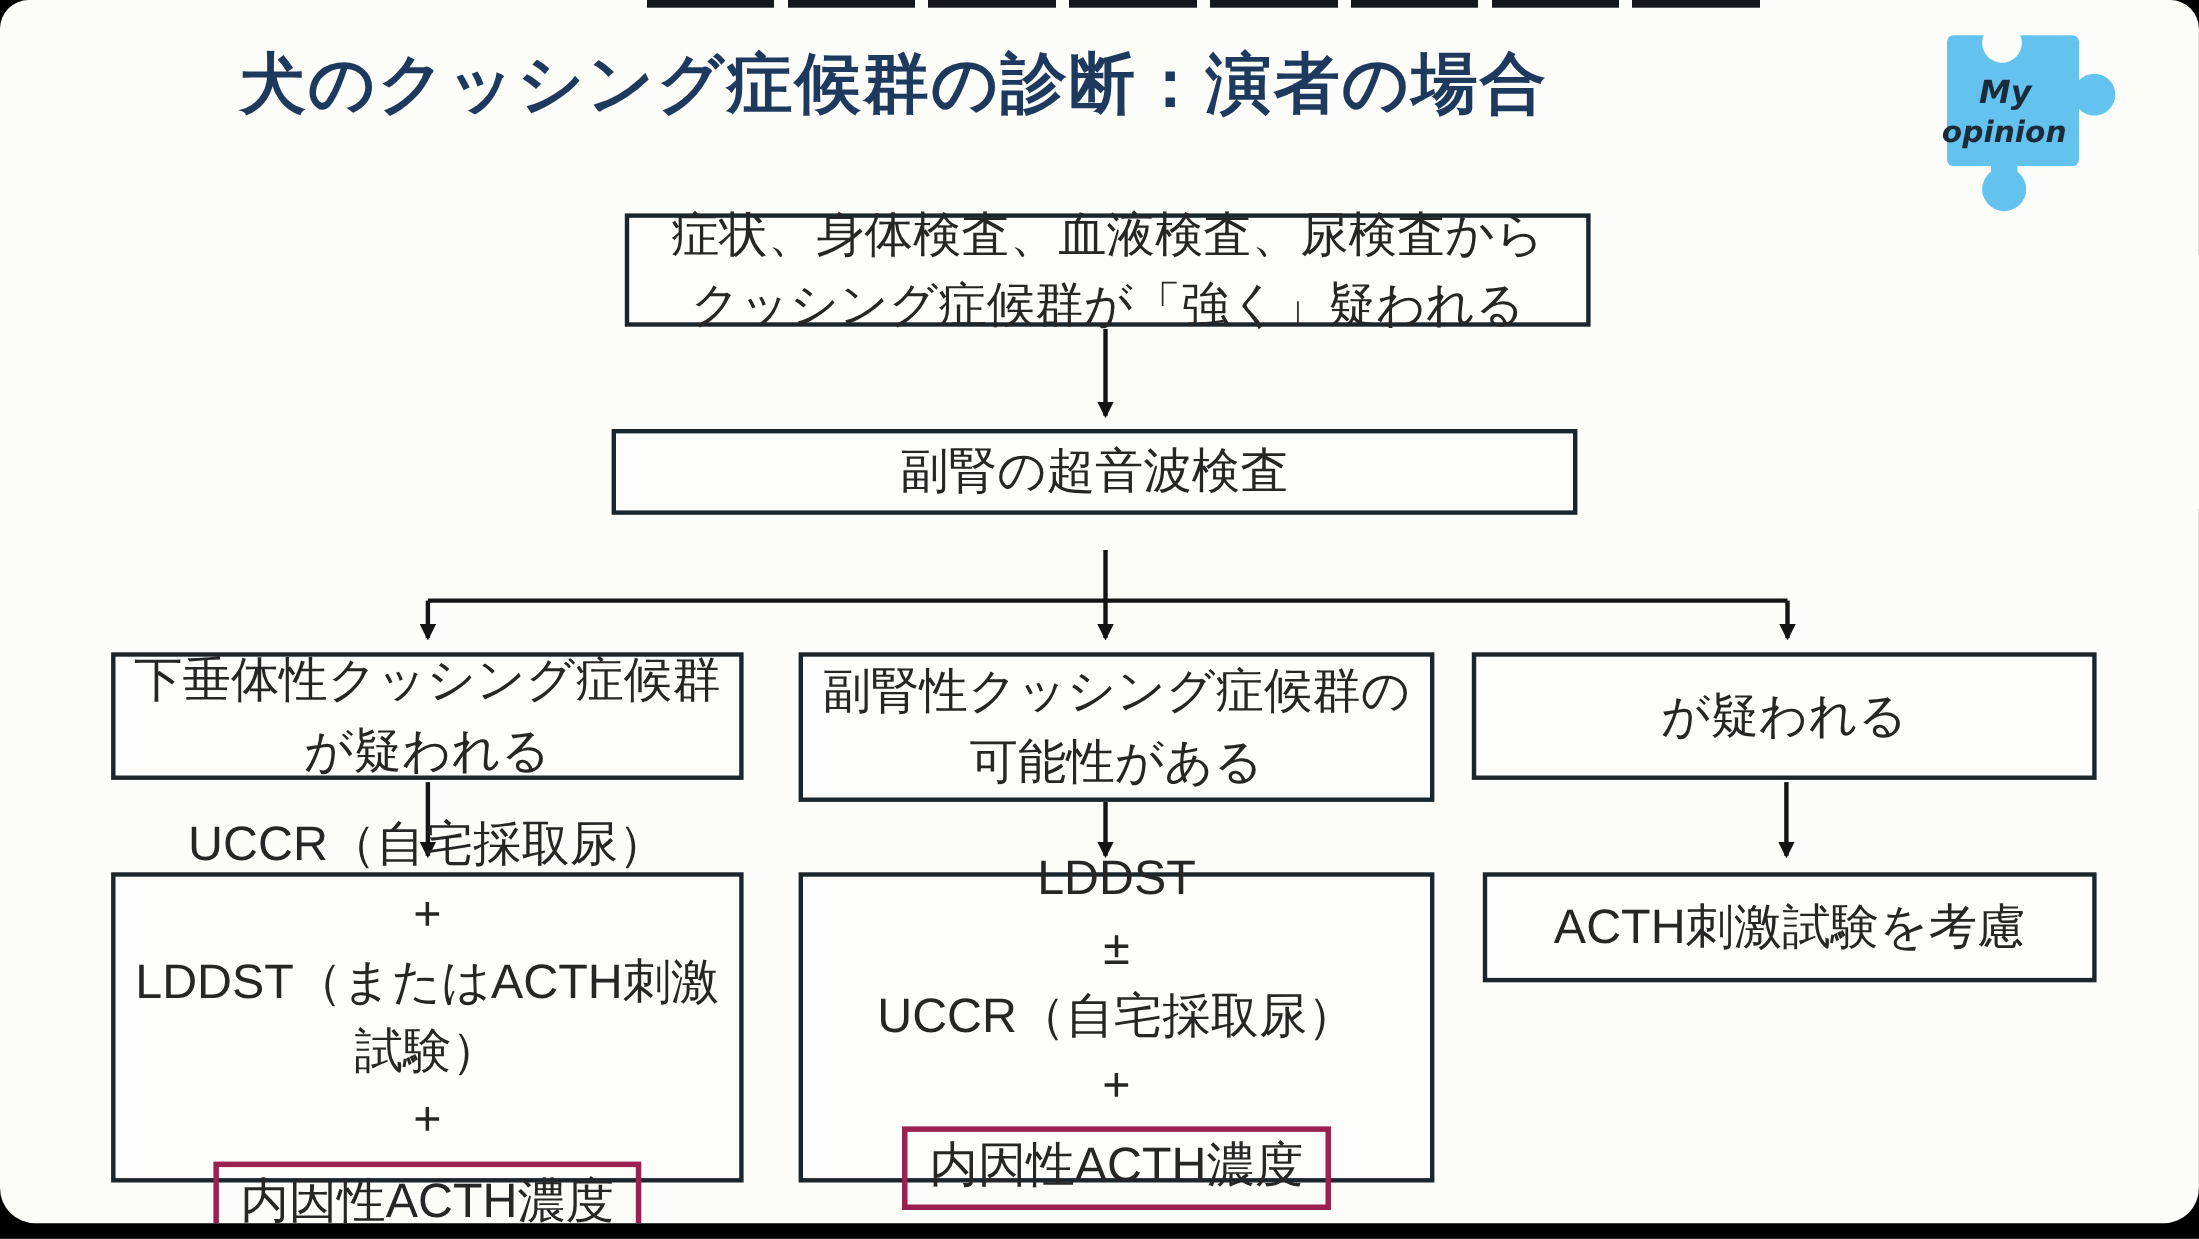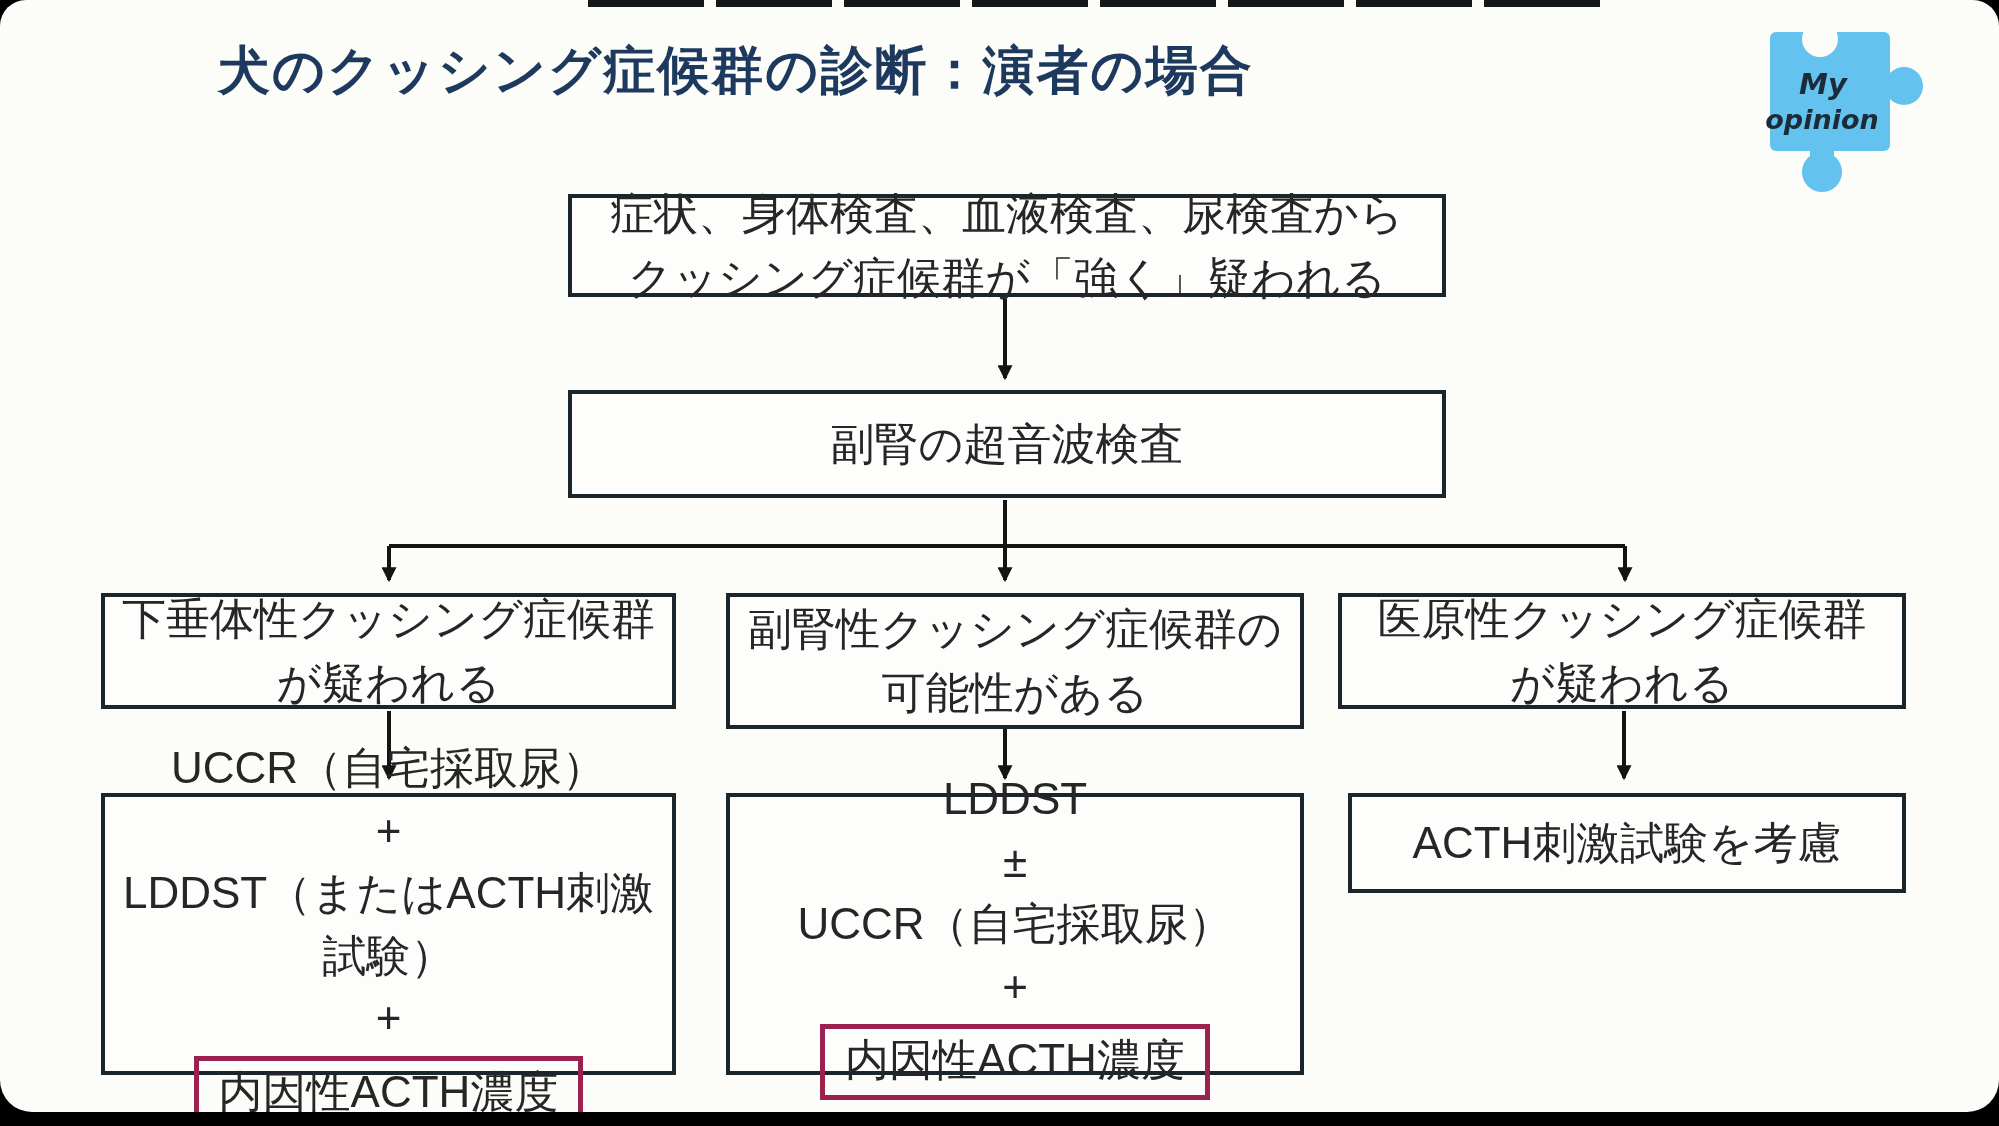--- a/index.html
+++ b/index.html
@@ -17,21 +17,21 @@
     overflow: hidden;
   }
   .top-clip {
     position: absolute; left: 588px; top: 0;
     width: 1016px; height: 7px;
     background: repeating-linear-gradient(90deg,
       #14181c 0 116px, rgba(0,0,0,0) 116px 128px);
   }
   .title {
     position: absolute; left: 218px; top: 36px; margin: 0;
-    font-size: 52px; font-weight: 900; letter-spacing: 2px;
+    font-size: 60px; font-weight: 900; letter-spacing: 2px;
     color: var(--title-navy, #1d3a5e);
     white-space: nowrap;
   }
   .badge { position: absolute; left: 1766px; top: 26px; width: 162px; height: 172px; }
   .badge svg { display: block; }
   .badge text {
     font-family: "DejaVu Sans", sans-serif;
     font-style: italic; font-weight: 600;
     fill: #1c2b3a;
   }
@@ -41,21 +41,21 @@
     position: absolute; box-sizing: border-box;
     border: 4px solid var(--box-border, #1b262c);
     background: #fdfdfb;
     display: flex; flex-direction: column;
     align-items: center; justify-content: center;
     text-align: center;
     color: var(--text-dark, #262626);
     font-size: 44px; line-height: 1.45;
   }
   .b1 { left: 568px; top: 194px; width: 878px; height: 103px; }
-  .b2 { left: 568px; top: 390px; width: 878px; height: 108px; }
+  .b2 { left: 556px; top: 390px; width: 878px; height: 78px; }
   .r1 { left: 101px;  top: 593px; width: 575px; height: 116px; }
   .r2 { left: 726px;  top: 593px; width: 578px; height: 136px; }
   .r3 { left: 1338px; top: 593px; width: 568px; height: 116px; }
   .t1 { left: 101px;  top: 793px; width: 575px; height: 282px; line-height: 1.42; }
   .t2 { left: 726px;  top: 793px; width: 578px; height: 282px; line-height: 1.42; }
   .t3 { left: 1348px; top: 793px; width: 558px; height: 100px; }
   .highlight {
     display: inline-block;
     margin-top: 6px;
     border: 5px solid var(--maroon-accent, #9b2150);
@@ -117,21 +117,20 @@
     <span>下垂体性クッシング症候群</span>
     <span>が疑われる</span>
   </div>
 
   <div class="box r2">
     <span>副腎性クッシング症候群の</span>
     <span>可能性がある</span>
   </div>
 
   <div class="box r3">
-    <span>医原性クッシング症候群</span>
     <span>が疑われる</span>
   </div>
 
   <div class="box t1">
     <span>UCCR（自宅採取尿）</span>
     <span>+</span>
     <span>LDDST（またはACTH刺激試験）</span>
     <span>+</span>
     <span class="highlight">内因性ACTH濃度</span>
   </div>

